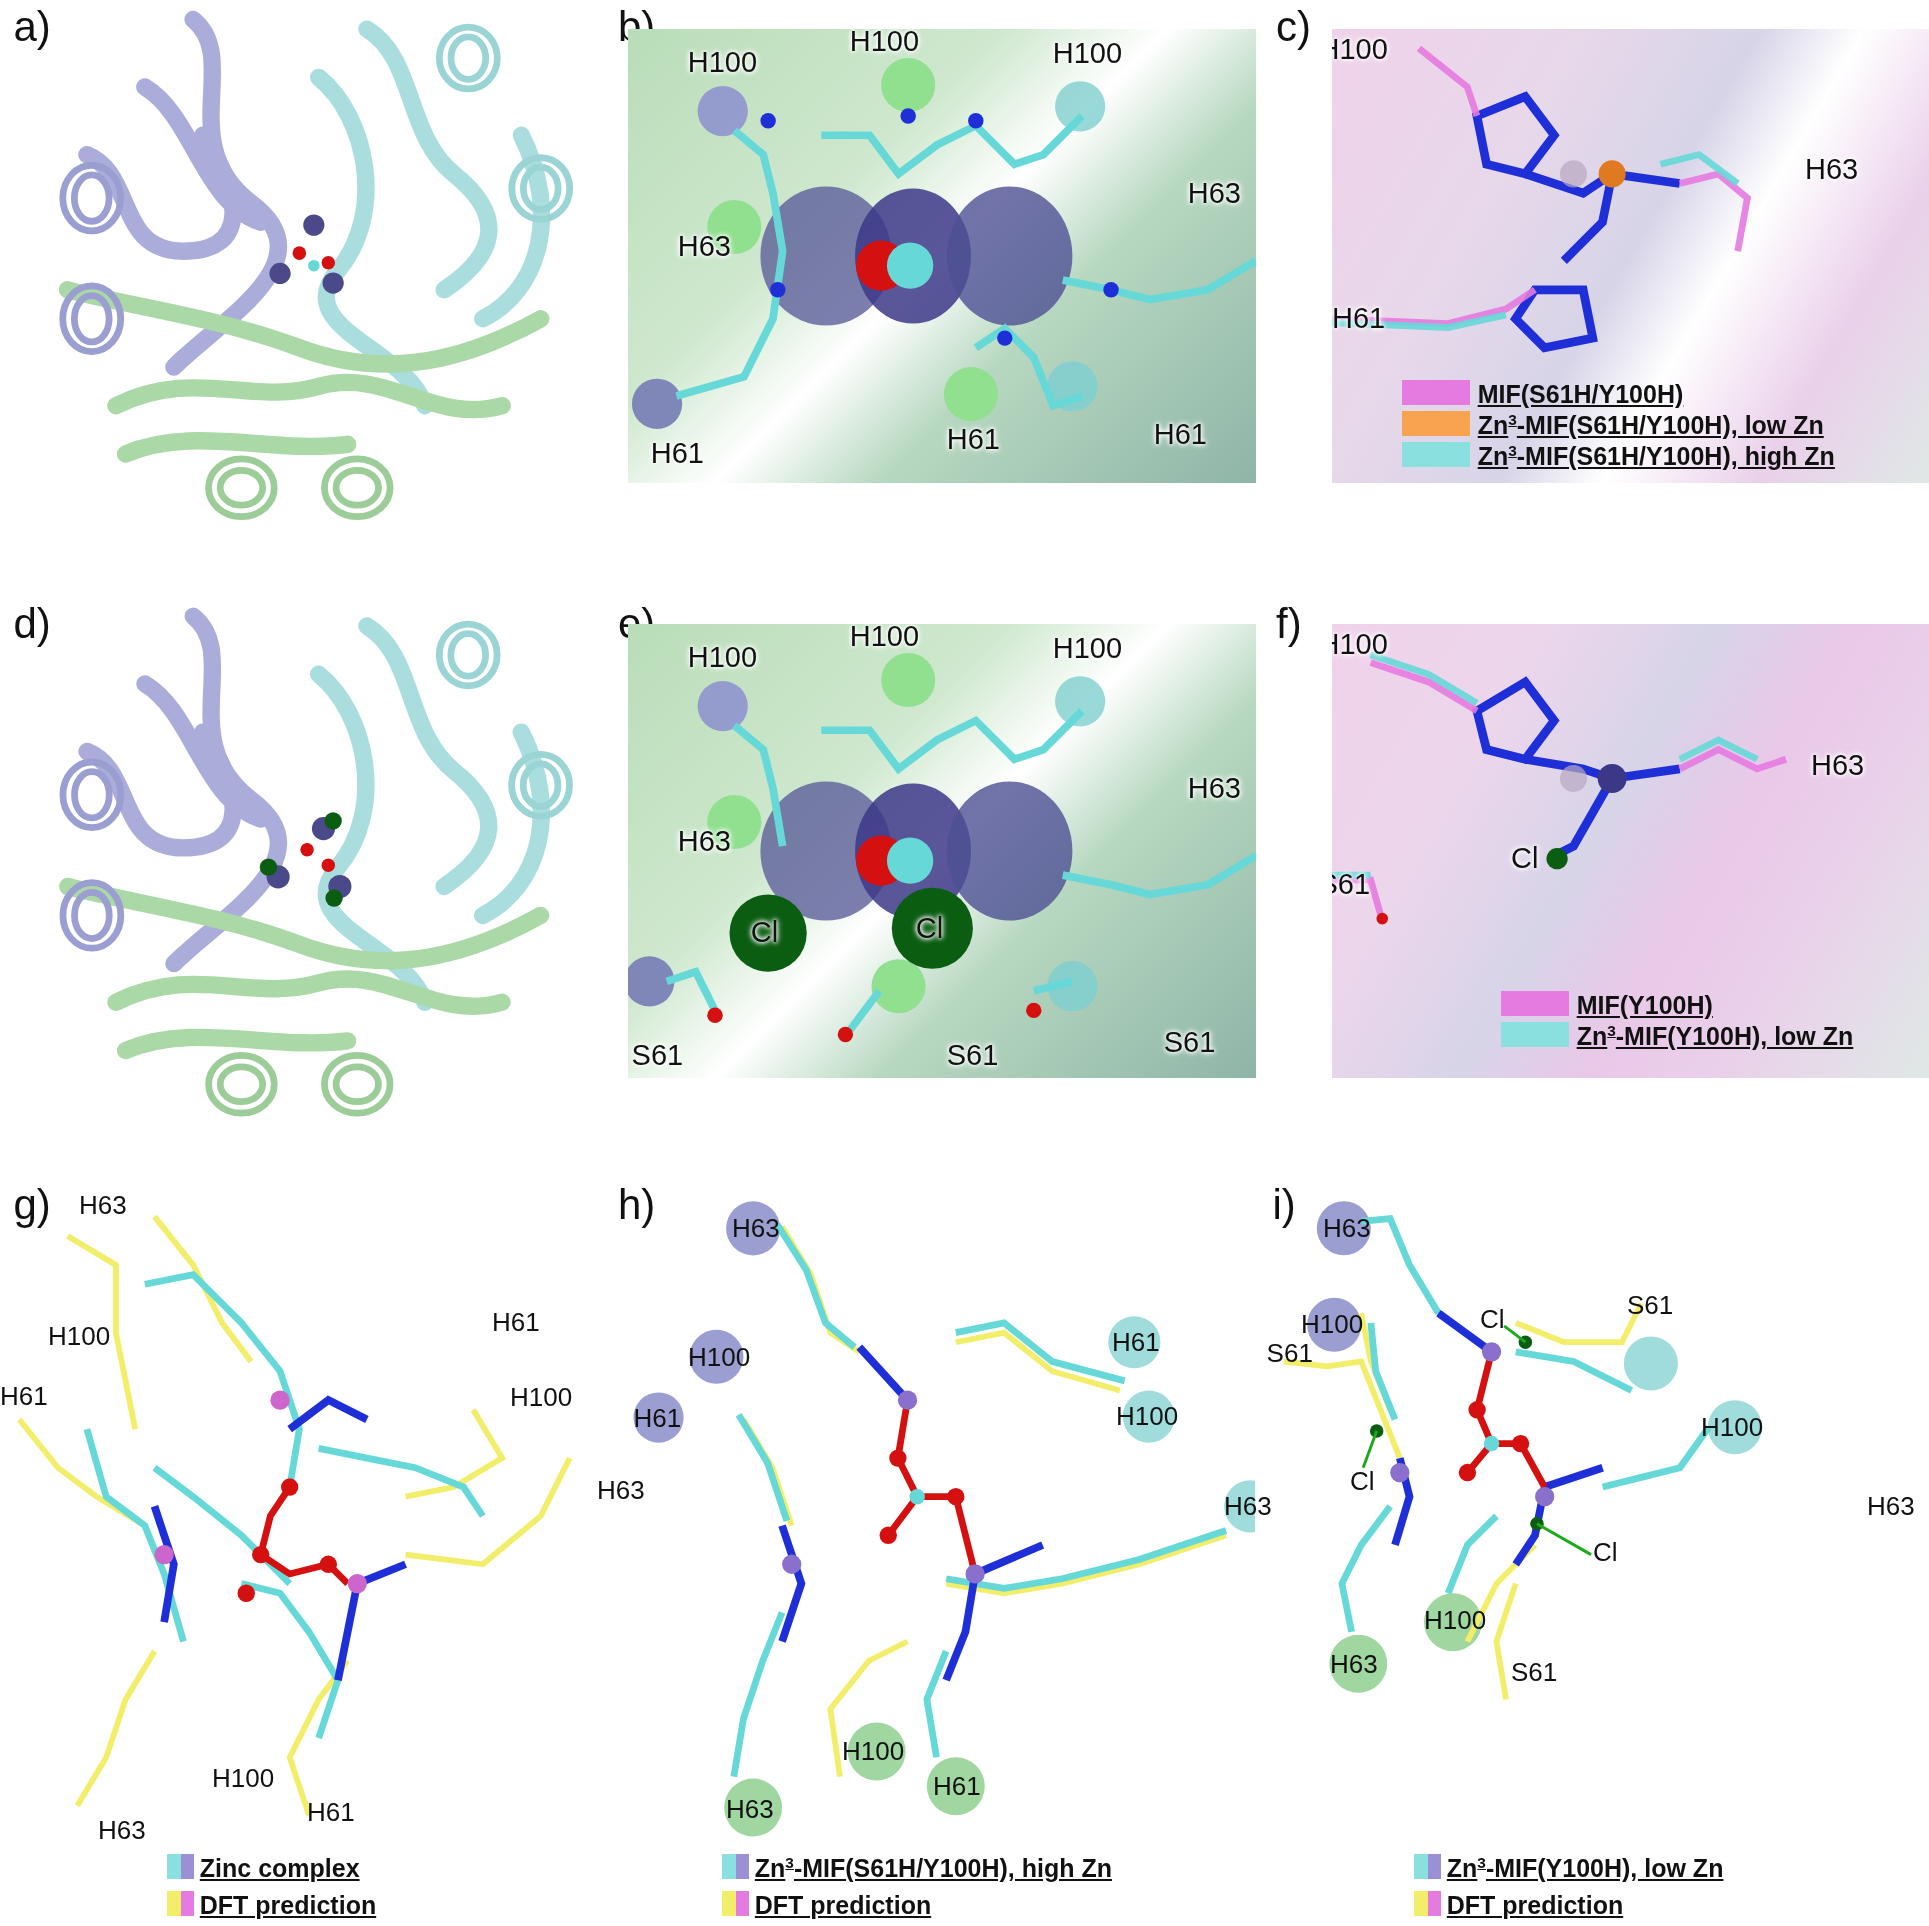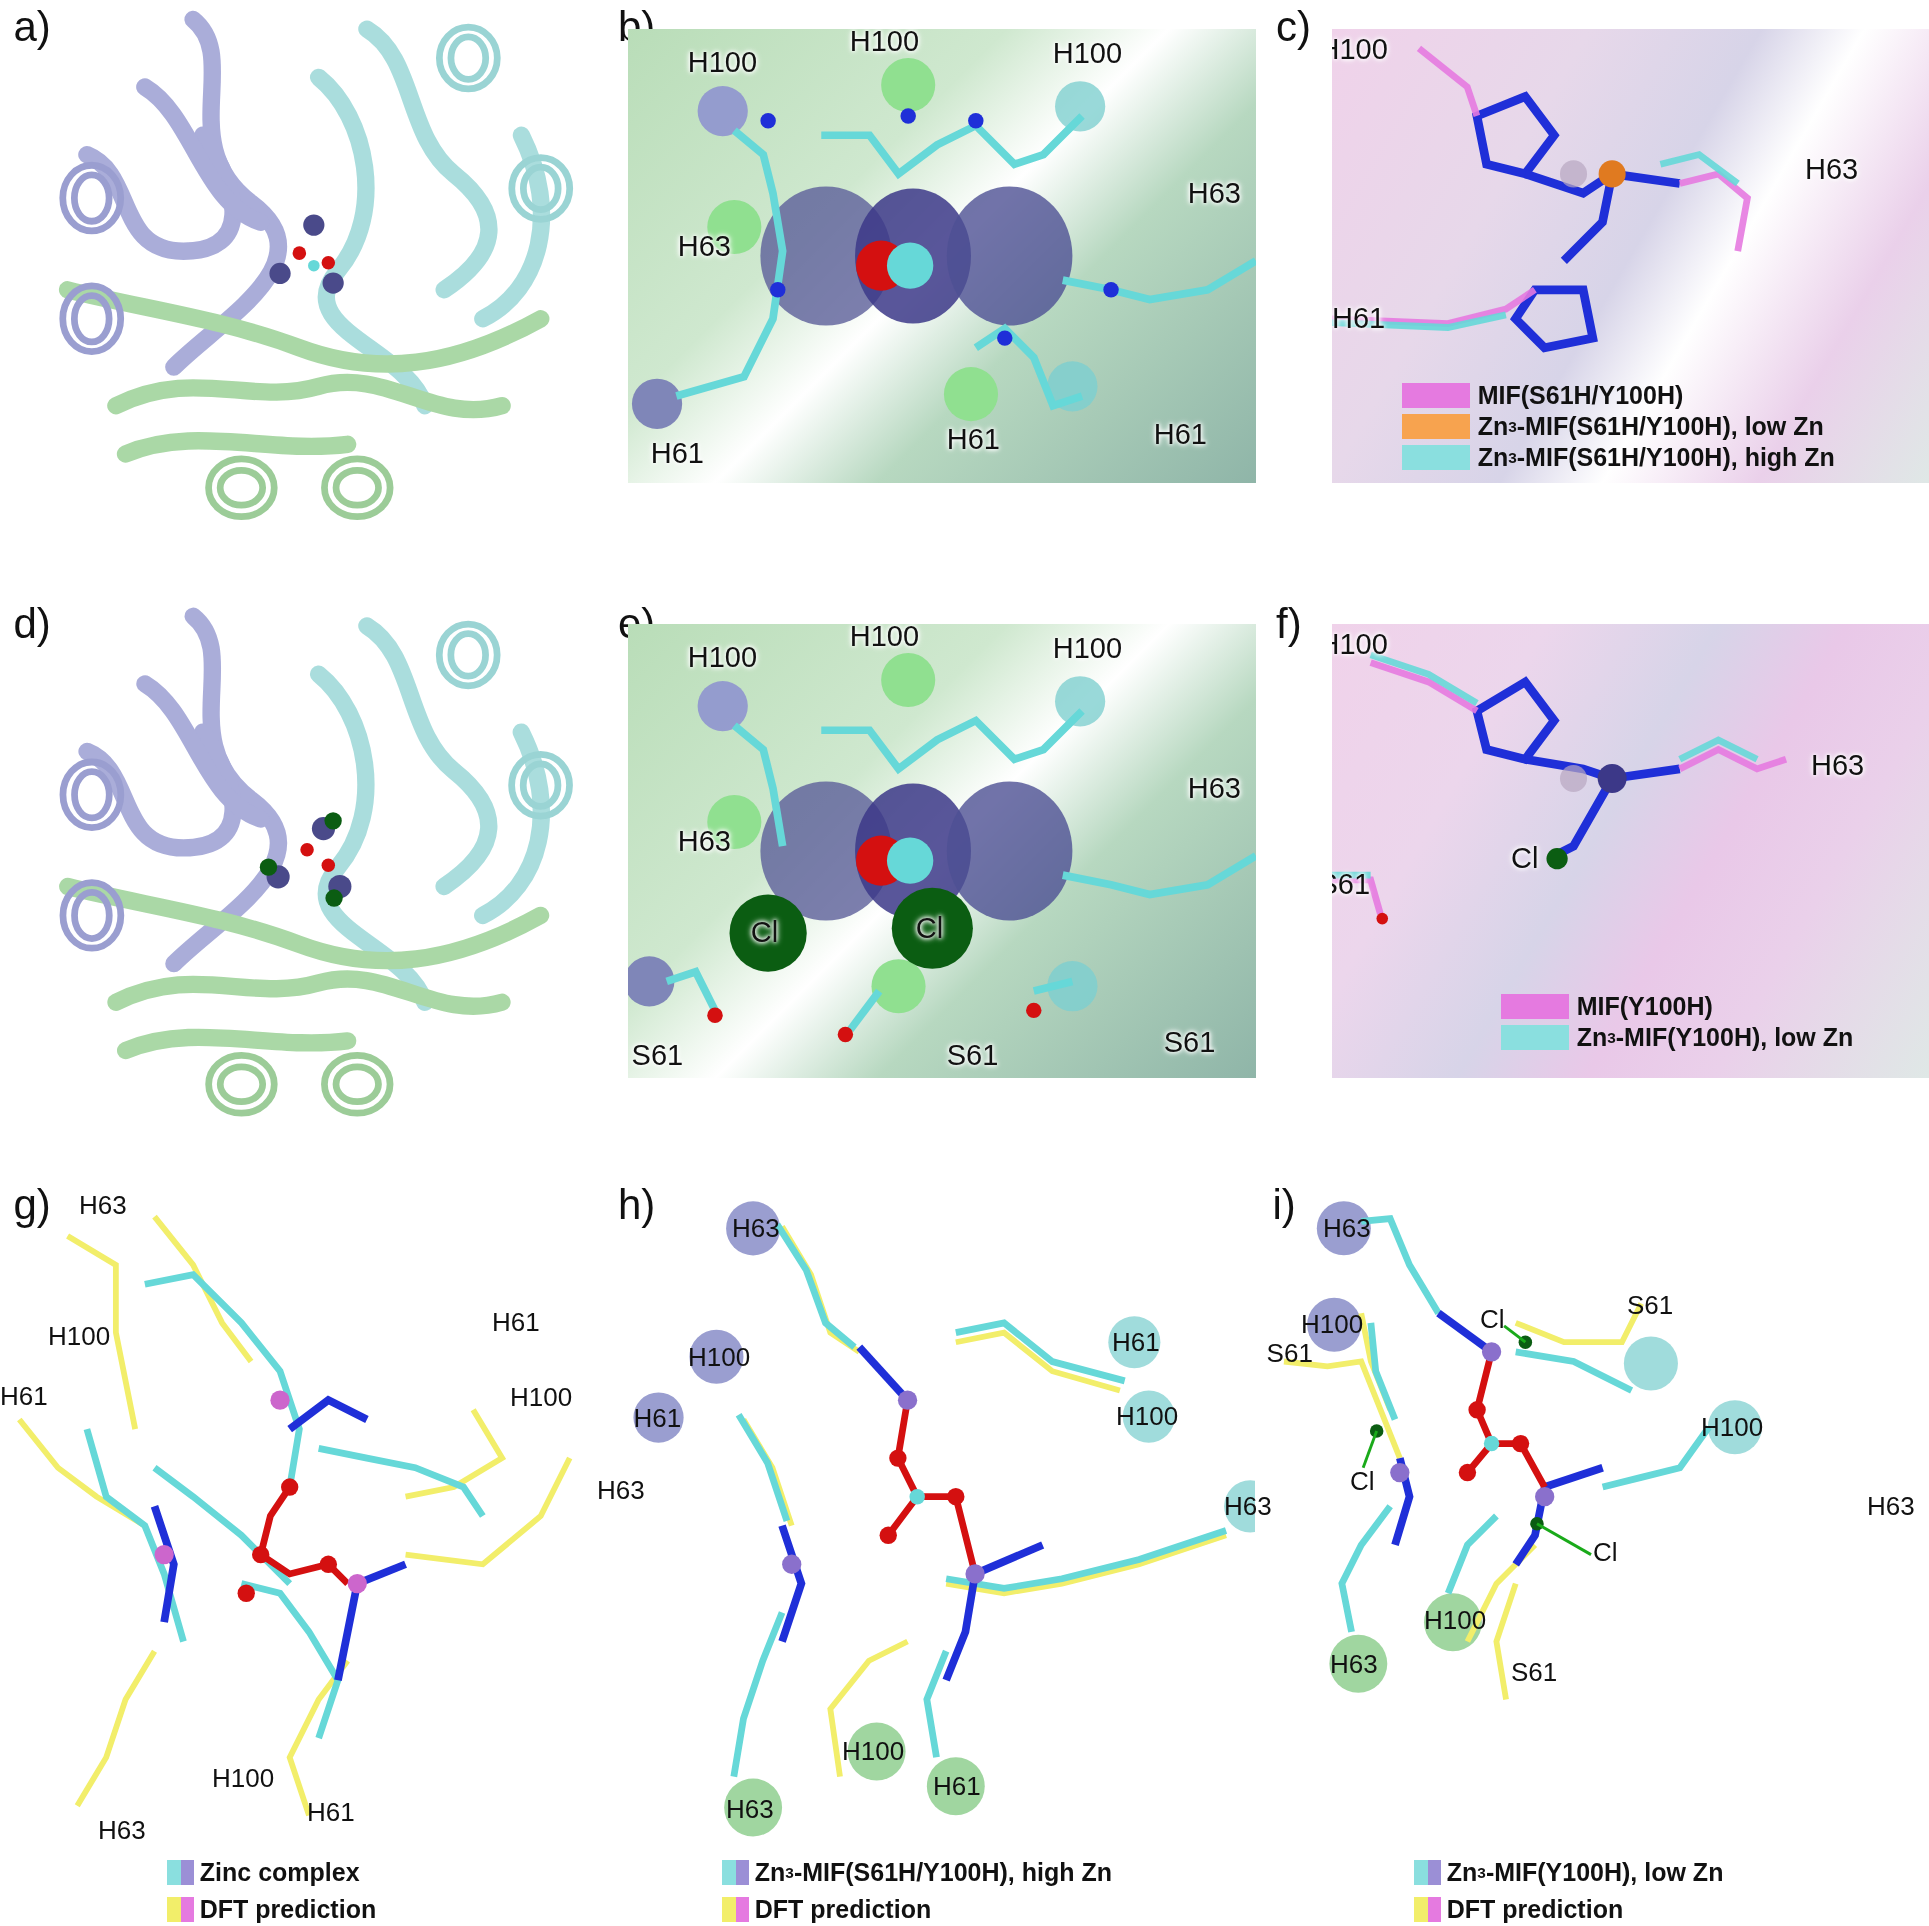--- a/index.html
+++ b/index.html
@@ -3,21 +3,21 @@
 <meta charset="utf-8">
 <style>
   html,body{margin:0;padding:0;background:#fff;}
   body{width:1929px;height:1926px;position:relative;overflow:hidden;font-family:"Liberation Sans",sans-serif;color:#111;}
   .panel{position:absolute;}
   .plabel{position:absolute;font-size:42px;font-family:"Liberation Sans",sans-serif;color:#111;line-height:1;}
   .scene{position:absolute;overflow:hidden;}
   .res{position:absolute;font-size:29px;color:#111;line-height:1;text-shadow:0 0 3.9px #fff,0 0 5.8px #fff,0 0 7.7px #fff;white-space:nowrap;}
   .res.sm{font-size:26px;text-shadow:none;}
   .legend{position:absolute;}
-  .lg-row{display:flex;align-items:center;height:31px;font-weight:bold;font-size:25px;white-space:nowrap;}
+  .lg-row{display:flex;align-items:flex-start;height:31px;font-weight:bold;font-size:25px;white-space:nowrap;text-decoration:underline;}
   .sw{width:68px;height:25px;margin-right:7.7px;}
   .sw2{display:flex;margin-right:5.8px;}
   .sw2 span{width:13.5px;height:25px;display:block;}
   sub.z{font-size:15.4px;vertical-align:-1px;}
   svg{position:absolute;left:0;top:0;}
 </style>
 </head>
 <body>
 
 <div class="panel" style="left:0;top:0;width:618px;height:541px;">

